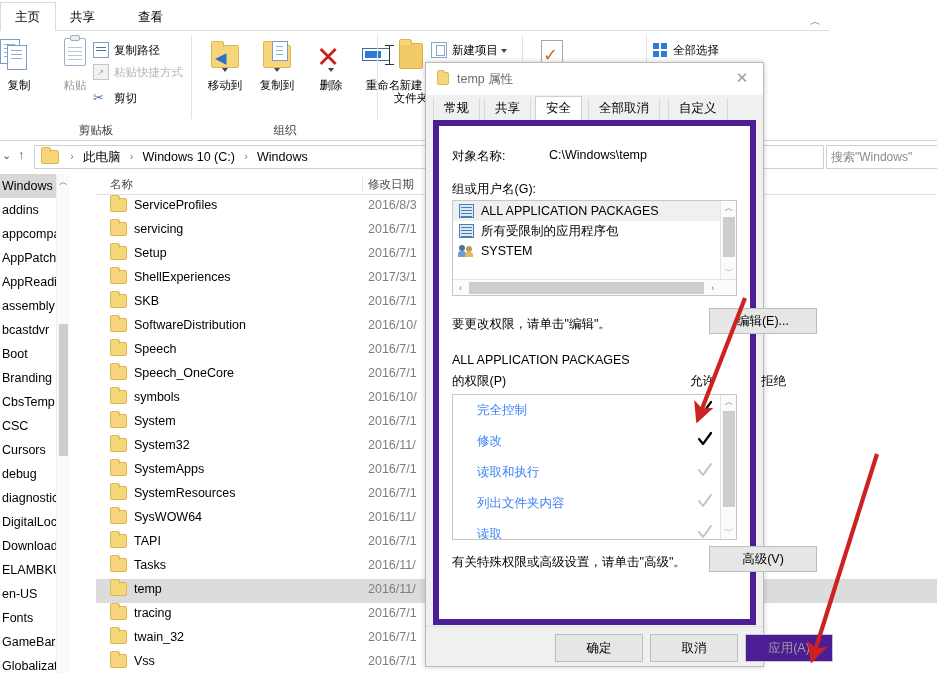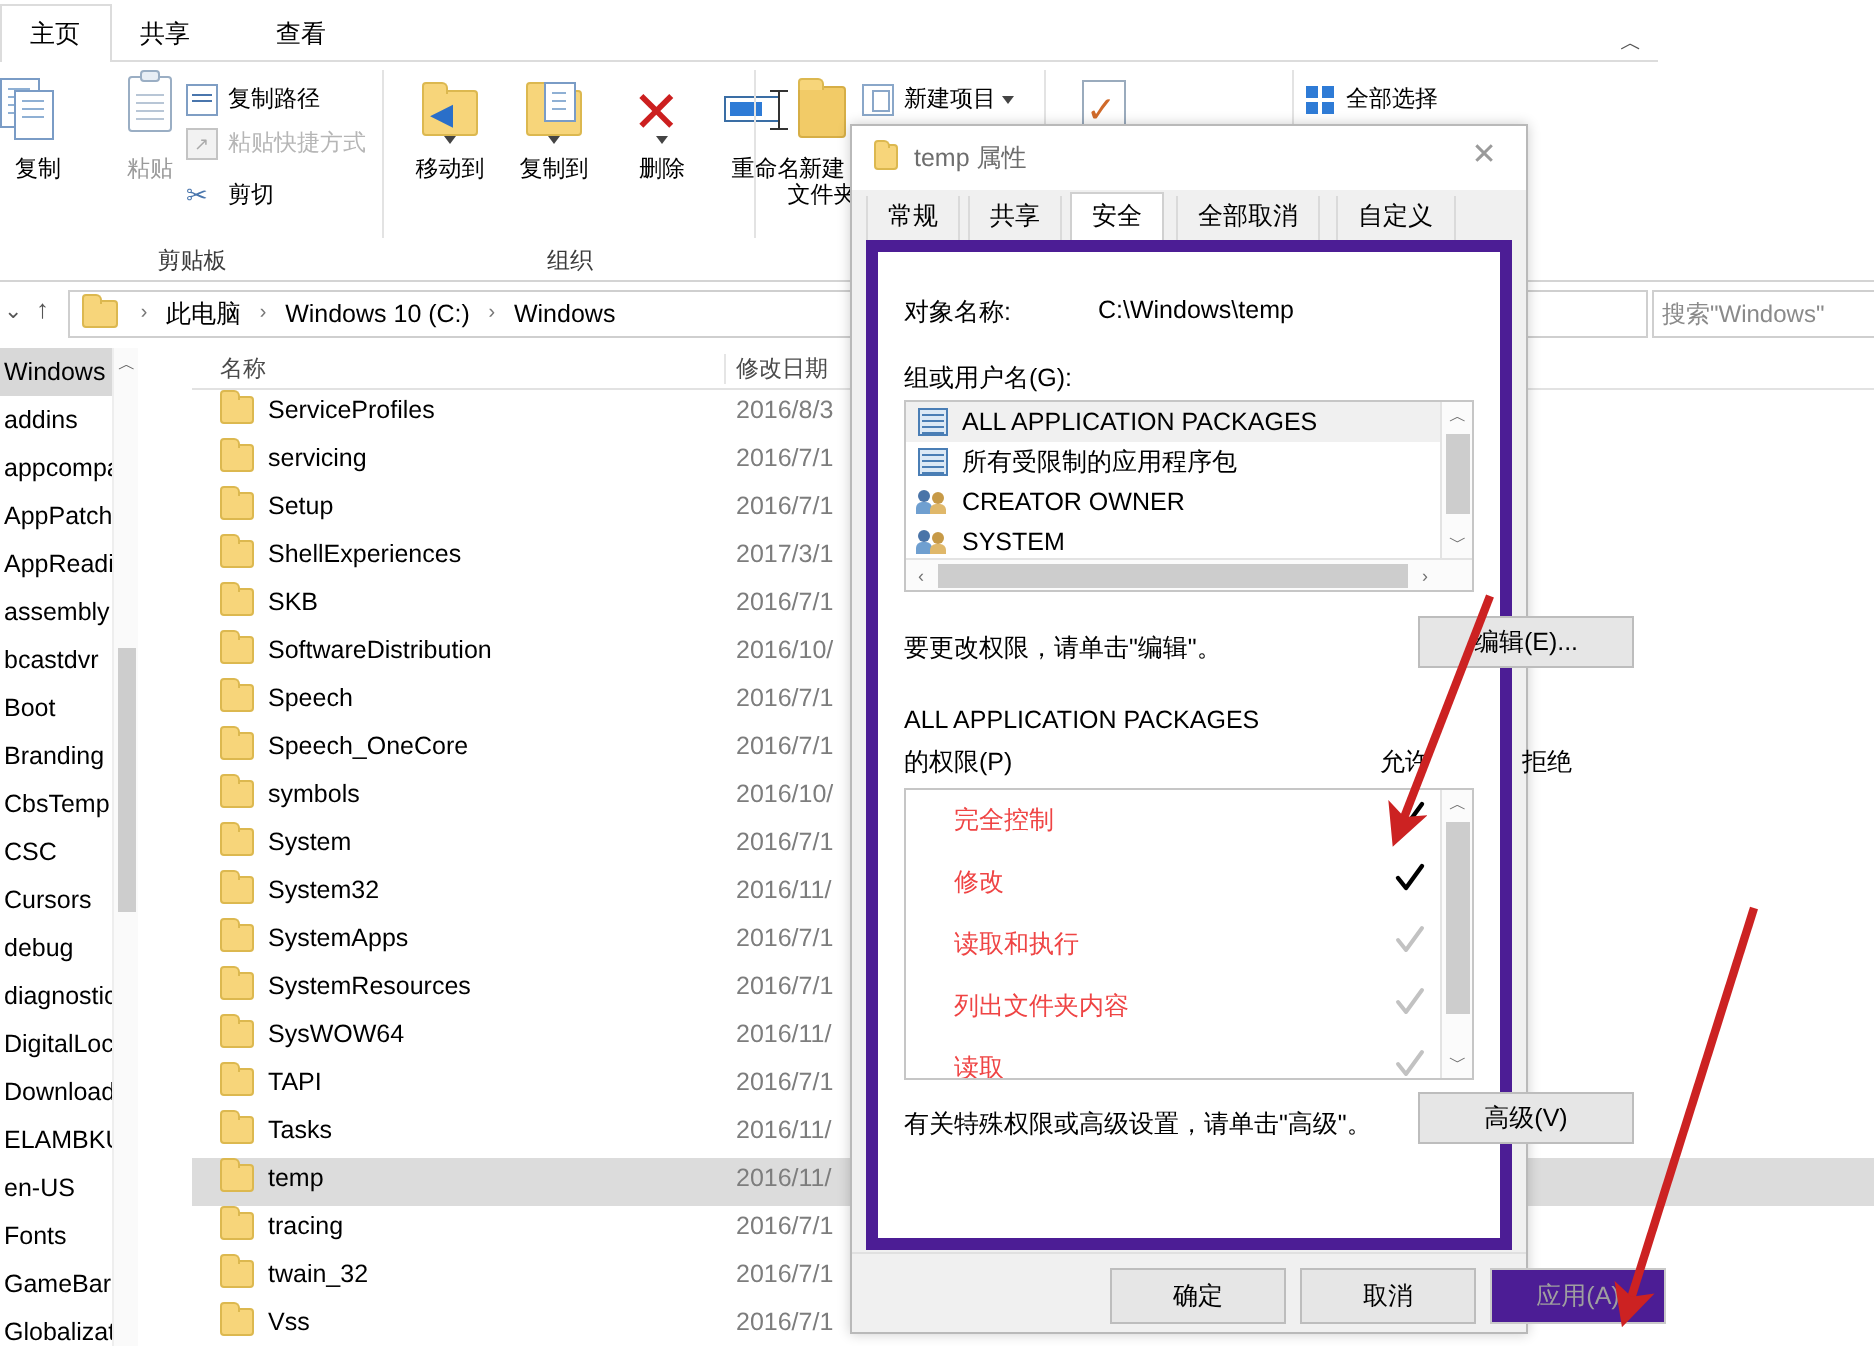--- a/index.html
+++ b/index.html
@@ -202,21 +202,21 @@
   .hscroll .th { position: absolute; top: 2px; left: 16px; right: 16px; height: 12px; background: #cdcdcd; }
 
   .btn {
     position: absolute; background: #e6e6e6; border: 1px solid #bdbdbd;
     font-size: 12.5px; color: #000; text-align: center; cursor: default;
     line-height: 1; display: flex; align-items: center; justify-content: center;
   }
   .btn.disabled { color: #9f9f9f; background: #4c1d95; border-color: #c9c9c9; }
 
   .permrow { position: relative; height: 31px; }
-  .permrow .pname { position: absolute; left: 24px; top: 7px; font-size: 12.5px; color: #ef4444; }
+  .permrow .pname { position: absolute; left: 24px; top: 7px; font-size: 12.5px; color: #3b82f6; }
   .chk {
     position: absolute; width: 16px; height: 16px; top: 5px;
     font-size: 0; color: transparent;
   }
   .chk svg { display: block; }
 
   .dlg-footer { position: absolute; left: 0; right: 0; bottom: 0; height: 40px; background: #f0f0f0; border-top: 1px solid #e0e0e0; }
 
   
   .arrows { position: absolute; left: 0; top: 0; width: 937px; height: 673px; pointer-events: none; }
@@ -567,29 +567,20 @@
             <span class="uico pkg-ico"></span>
             <span>所有受限制的应用程序包</span>
           </div>
           <div class="lrow">
             <span class="uico usr-ico">
                 <i class="h1"></i>
                 <i class="b1"></i>
                 <i class="h2"></i>
                 <i class="b2"></i>
               </span>
-            <span>CREATOR OWNER</span>
-          </div>
-          <div class="lrow">
-            <span class="uico usr-ico">
-                <i class="h1"></i>
-                <i class="b1"></i>
-                <i class="h2"></i>
-                <i class="b2"></i>
-              </span>
             <span>SYSTEM</span>
           </div>
         </div>
         <div class="vscroll" style="bottom:16px;">
           <div class="ar t">︿</div>
           <div class="th" style="top:16px;height:40px;"></div>
           <div class="ar b">﹀</div>
         </div>
         <div class="hscroll">
           <div class="ar l">‹</div>

